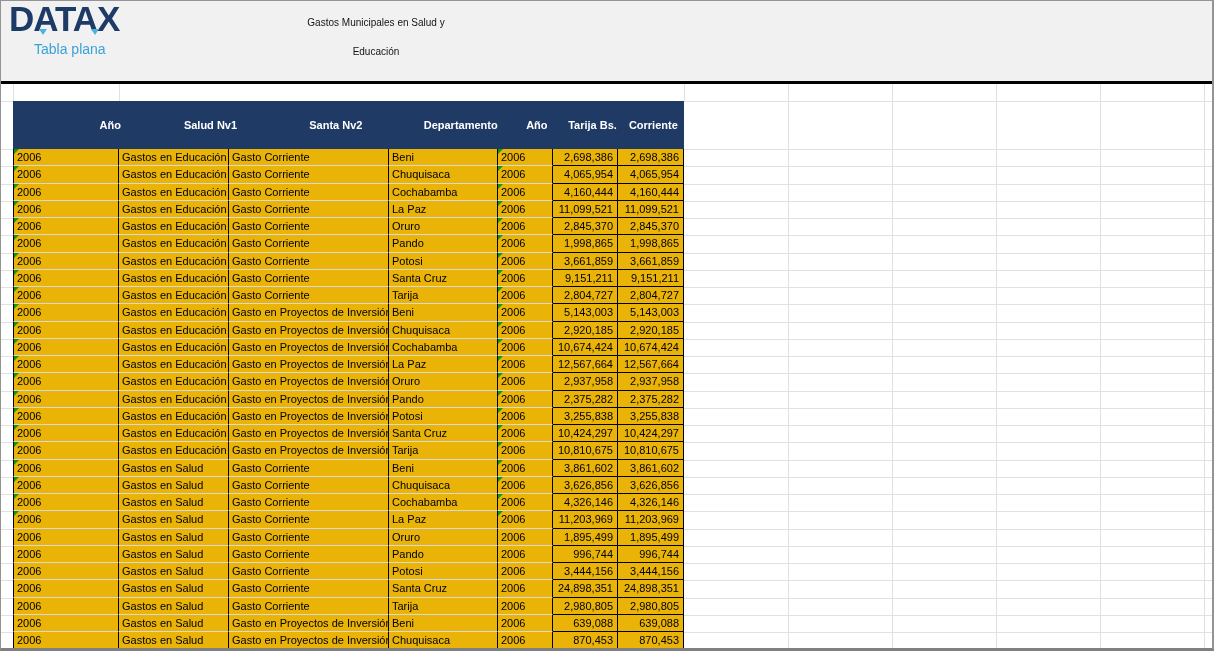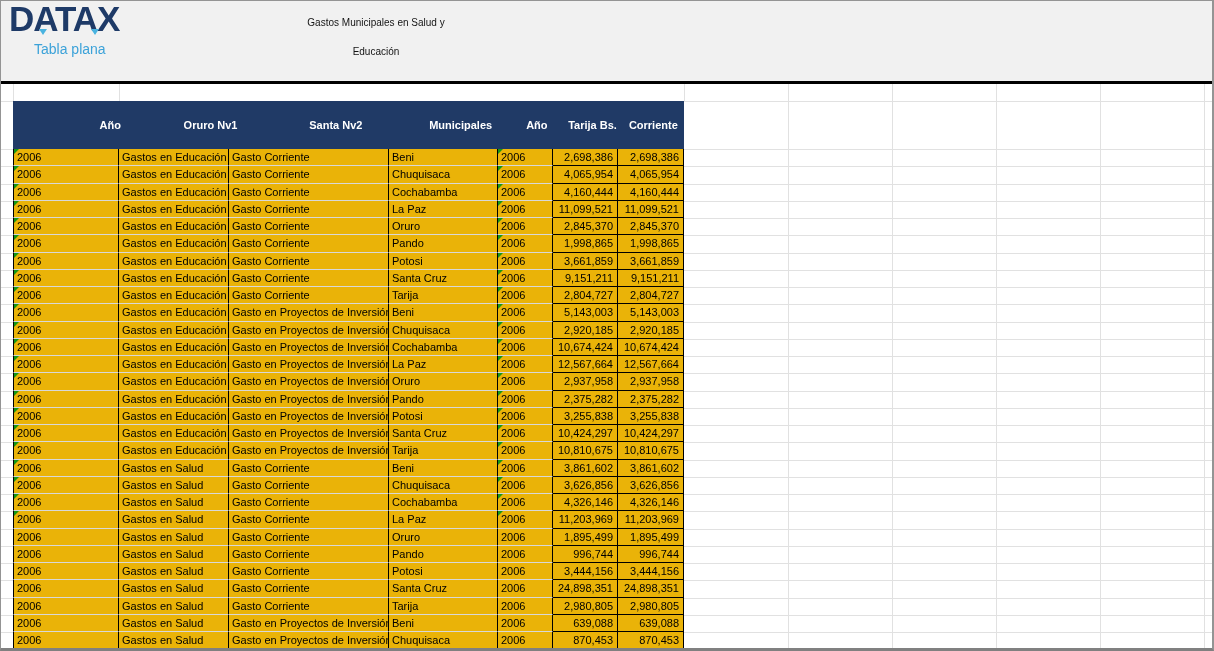--- a/index.html
+++ b/index.html
@@ -115,23 +115,23 @@
         <div class="vline" style="left: 787px;"></div>
         <div class="vline" style="left: 891px;"></div>
         <div class="vline" style="left: 995px;"></div>
         <div class="vline" style="left: 1099px;"></div>
         <div class="vline" style="left: 1203px;"></div>
       </div>
 
     <div class="grid-table">
       <div class="thead">
         <div class="th c0">Año</div>
-        <div class="th c1">Oruro Nv1</div>
+        <div class="th c1">Salud Nv1</div>
         <div class="th c2">Santa Nv2</div>
-        <div class="th c3">Municipales</div>
+        <div class="th c3">Departamento</div>
         <div class="th c4">Año</div>
         <div class="th c5">Tarija Bs.</div>
         <div class="th c6">Corriente</div>
       </div>
       <div id="tbody">
           <div class="row">
             <div class="cell c0 first">2006<div class="err-tri"></div></div>
             <div class="cell c1">Gastos en Educación</div>
             <div class="cell c2">Gasto Corriente</div>
             <div class="cell c3">Beni</div>

